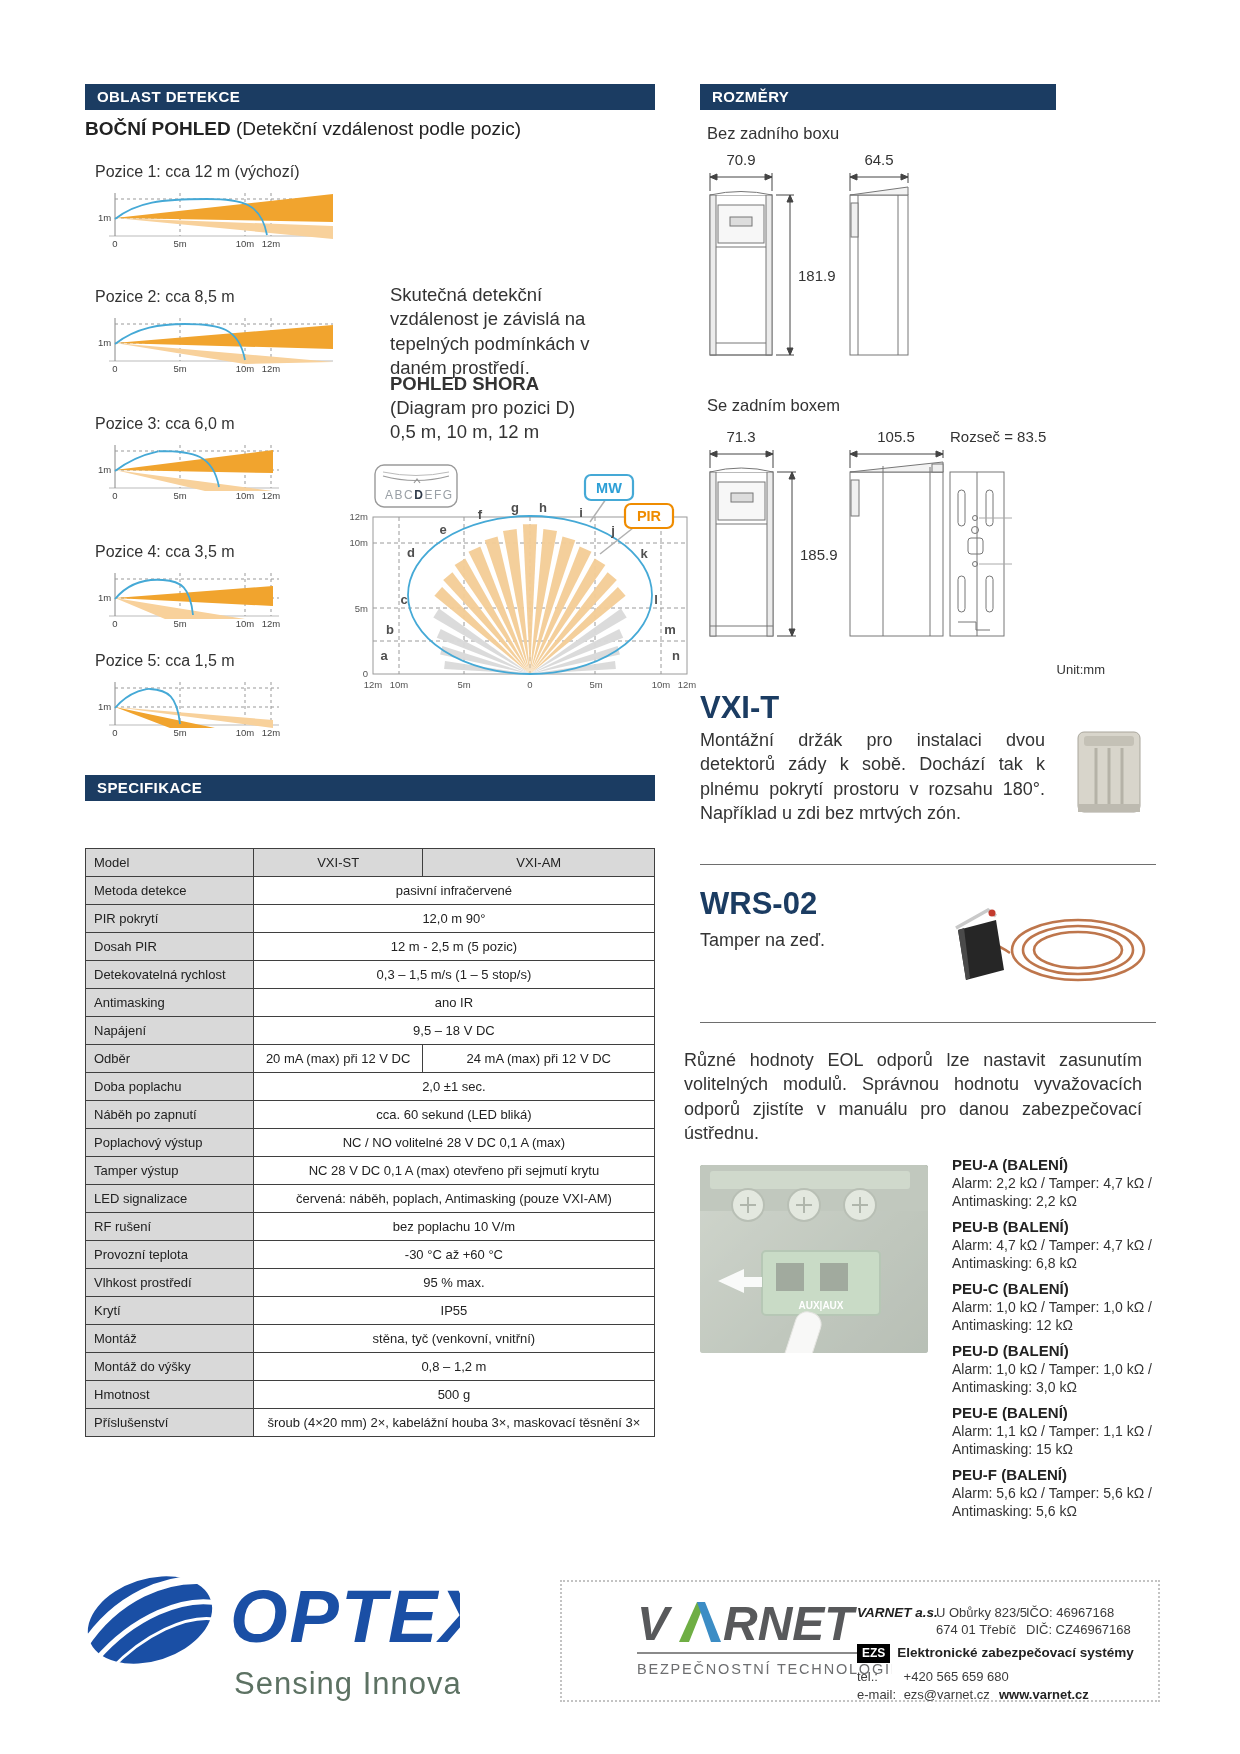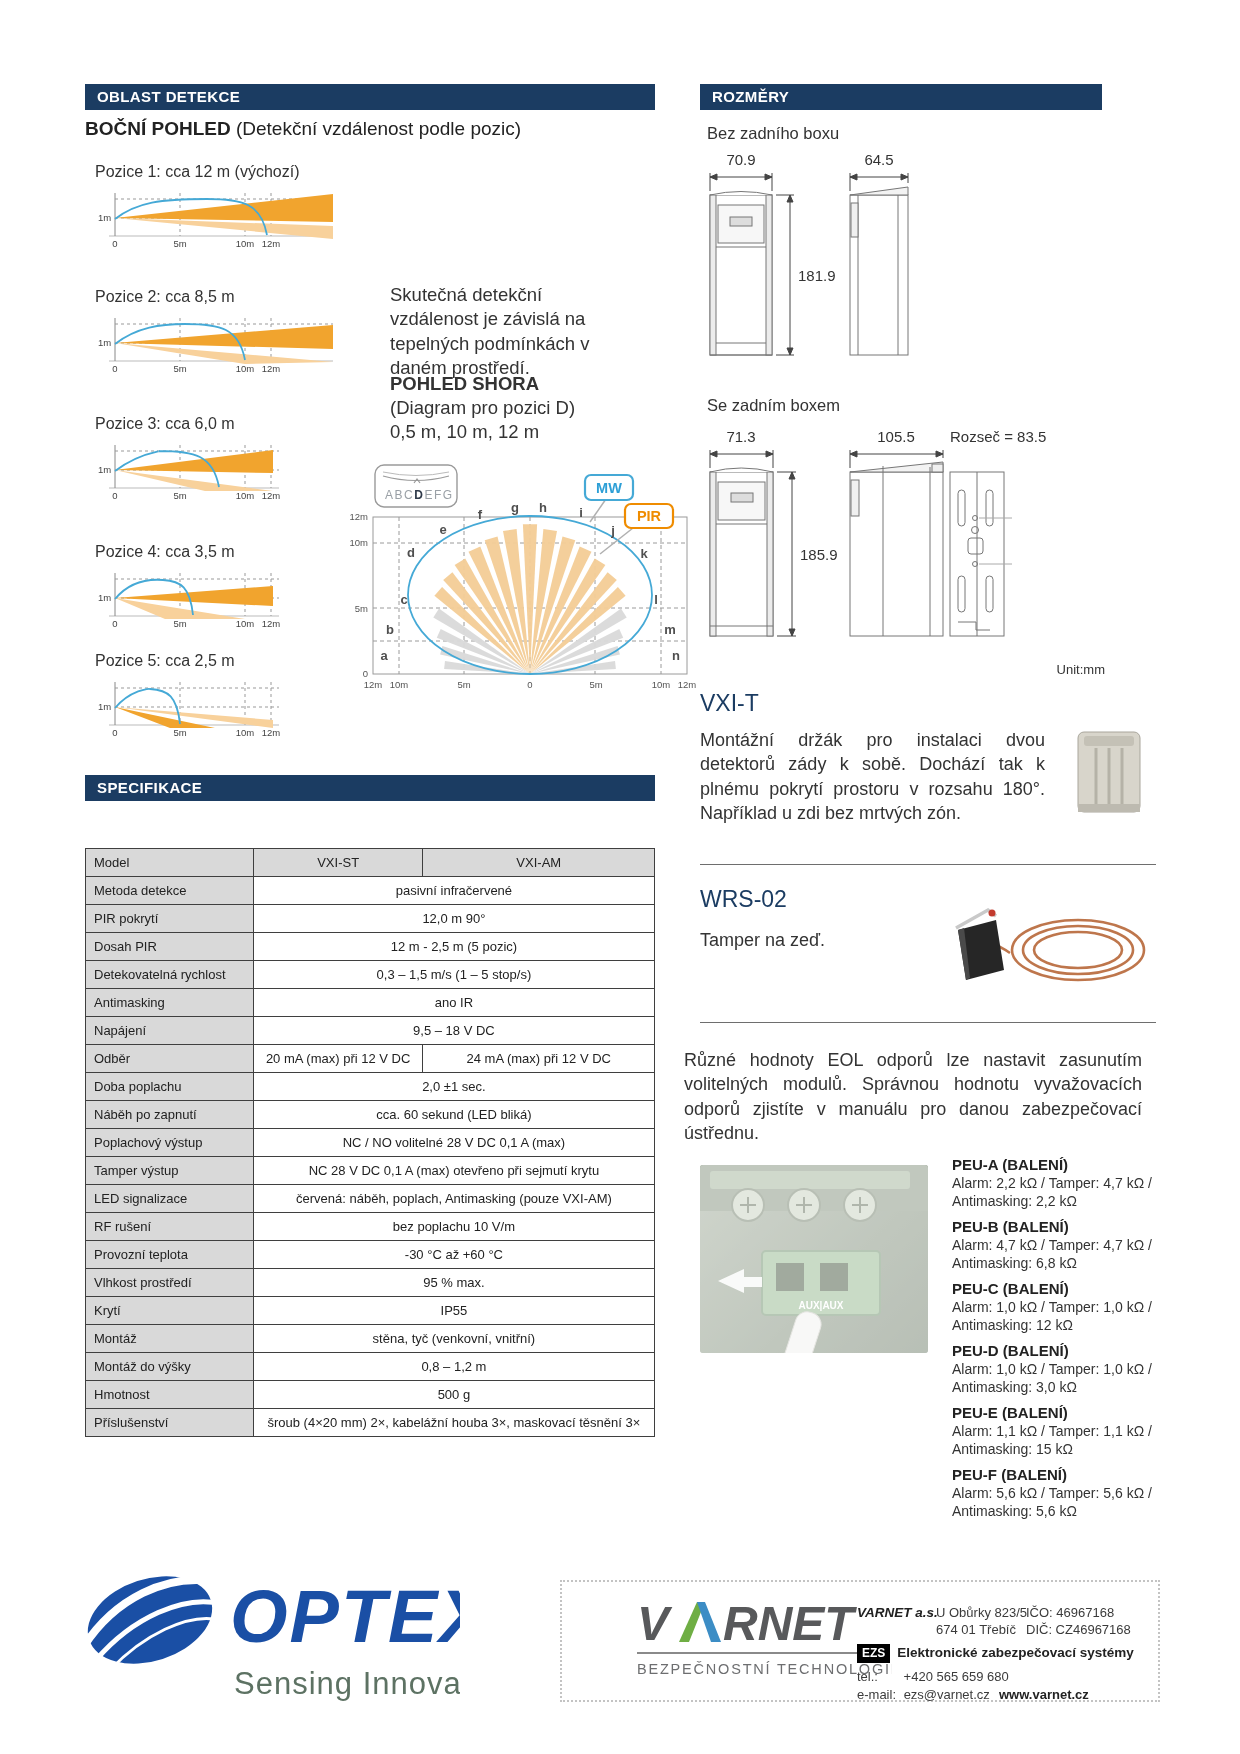--- a/index.html
+++ b/index.html
@@ -24,21 +24,21 @@
     font-size:13px;color:#222;}
   .spec-table td{border:1px solid #3f3f3f;padding:4px 8px;height:19px;}
   .spec-table td.lbl{background:#d9d9d9;text-align:left;}
   .spec-table td.val{text-align:center;}
   .spec-table tr.hdr td{background:#d9d9d9;text-align:center;}
   .spec-table tr.hdr td.lbl{text-align:left;}
 
   .dim-label{position:absolute;font-size:16.5px;color:#333;}
   .svg-text{font-family:"Liberation Sans",sans-serif;}
 
-  .r-head{position:absolute;font-size:23px;font-weight:normal;color:#1b3c62;text-align:center;}
+  .r-head{position:absolute;font-size:31px;font-weight:bold;color:#1b3c62;text-align:center;}
   .r-par{position:absolute;font-size:18px;line-height:1.36;text-align:justify;color:#333;}
   .r-line{position:absolute;height:0;border-top:1px solid #6e6e6e;}
 
   .peu-list{position:absolute;left:952px;top:1156px;width:215px;}
   .peu{margin-bottom:8px;}
   .peu-name{font-weight:bold;font-size:15px;line-height:18px;color:#222;}
   .peu-line{font-size:14px;line-height:18px;color:#333;}
 
   .peu-photo{position:absolute;left:700px;top:1165px;width:228px;height:188px;border-radius:3px;
     background:linear-gradient(135deg,#aab4a4,#8d9a88 60%,#7e8b7a);overflow:hidden;}
@@ -141,21 +141,21 @@
         <polygon points="20,31 178,19 178,39" fill="#f1a42e"></polygon>
         <path d="M 20 32 C 35 14 55 12 68 13 C 86 14 95 20 98 48" fill="none" stroke="#45a9d6" stroke-width="1.8"></path>
         <text x="3" y="34" font-size="9.5" fill="#444" class="svg-text">1m</text>
         <text x="20" y="60" text-anchor="middle" font-size="9.5" fill="#444" class="svg-text">0</text>
           <text x="85" y="60" text-anchor="middle" font-size="9.5" fill="#444" class="svg-text">5m</text>
           <text x="150" y="60" text-anchor="middle" font-size="9.5" fill="#444" class="svg-text">10m</text>
           <text x="176" y="60" text-anchor="middle" font-size="9.5" fill="#444" class="svg-text">12m</text>
       </svg>
     </div>
     <div class="pos-block" style="left:95px;top:652px">
-      <div class="pos-label">Pozice 5: cca 2,5 m</div>
+      <div class="pos-label">Pozice 5: cca 1,5 m</div>
       <svg width="186" height="64" viewBox="0 0 186 64">
         <line x1="14" y1="49" x2="184" y2="49" stroke="#bbb"></line>
         <line x1="20" y1="6" x2="20" y2="49" stroke="#888"></line>
         <line x1="20" y1="12" x2="184" y2="12" stroke="#999" stroke-dasharray="3,3"></line>
         <line x1="20" y1="31" x2="184" y2="31" stroke="#999" stroke-dasharray="3,3"></line>
         <line x1="85" y1="6" x2="85" y2="49" stroke="#999" stroke-width="1" stroke-dasharray="3,3"></line>
           <line x1="150" y1="6" x2="150" y2="49" stroke="#999" stroke-width="1" stroke-dasharray="3,3"></line>
           <line x1="176" y1="6" x2="176" y2="49" stroke="#999" stroke-width="1" stroke-dasharray="3,3"></line>
         <polygon points="20,31 178,44 178,52" fill="#f8d19b"></polygon>
         <polygon points="20,31 120,52 75,52" fill="#f1a42e"></polygon>
@@ -357,21 +357,21 @@
        <td class="lbl">Hmotnost</td>
           <td class="val" colspan="2">500 g</td>
         </tr>
         <tr>
        <td class="lbl">Příslušenství</td>
           <td class="val" colspan="2">šroub (4×20 mm) 2×, kabelážní houba 3×, maskovací těsnění 3×</td>
         </tr>
       </tbody>
   </table>
 
-  <div class="navy-bar" style="left:700px;top:84px;width:402px;">
+  <div class="navy-bar" style="left:700px;top:84px;width:356px;">
     <span>ROZMĚRY</span>
   </div>
 
   <div class="dim-label" style="left:707px;top:124px;">Bez zadního boxu</div>
 
   <svg style="position:absolute;left:700px;top:135px;" width="400" height="255" viewBox="0 0 400 255">
     <g stroke="#777" stroke-width="1" fill="#fff">
       <rect x="10" y="60" width="62" height="160"></rect>
       <rect x="10" y="60" width="6" height="160" fill="#ececec"></rect>
       <rect x="66" y="60" width="6" height="160" fill="#ececec"></rect>

